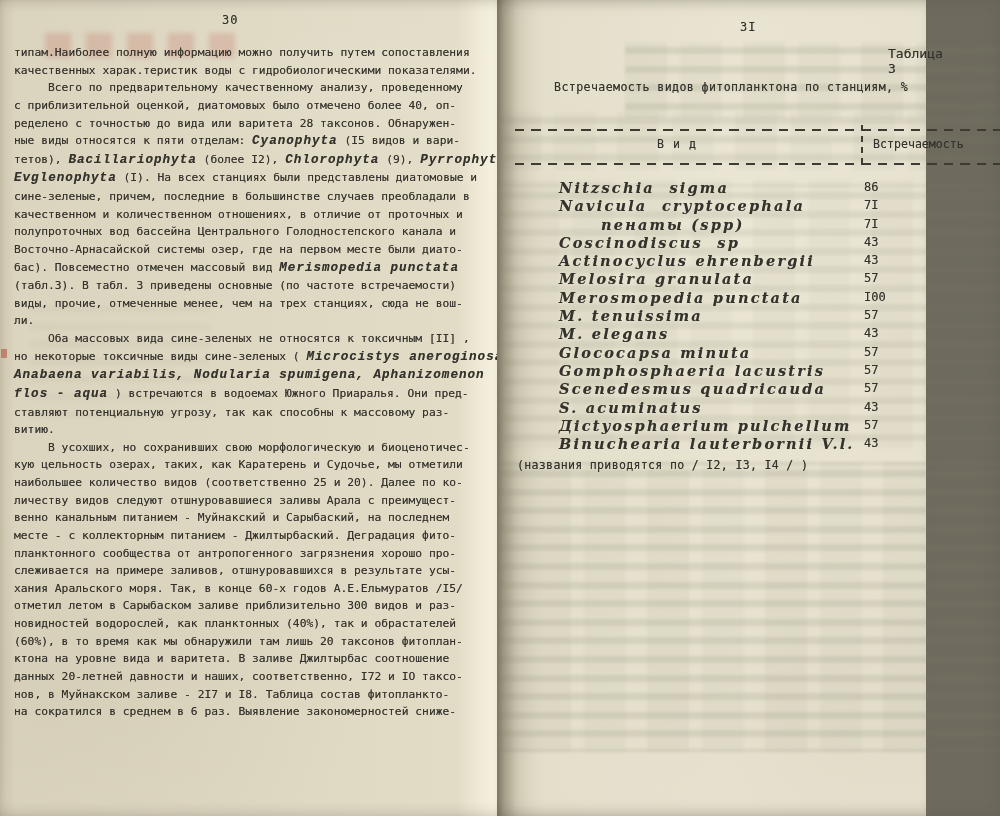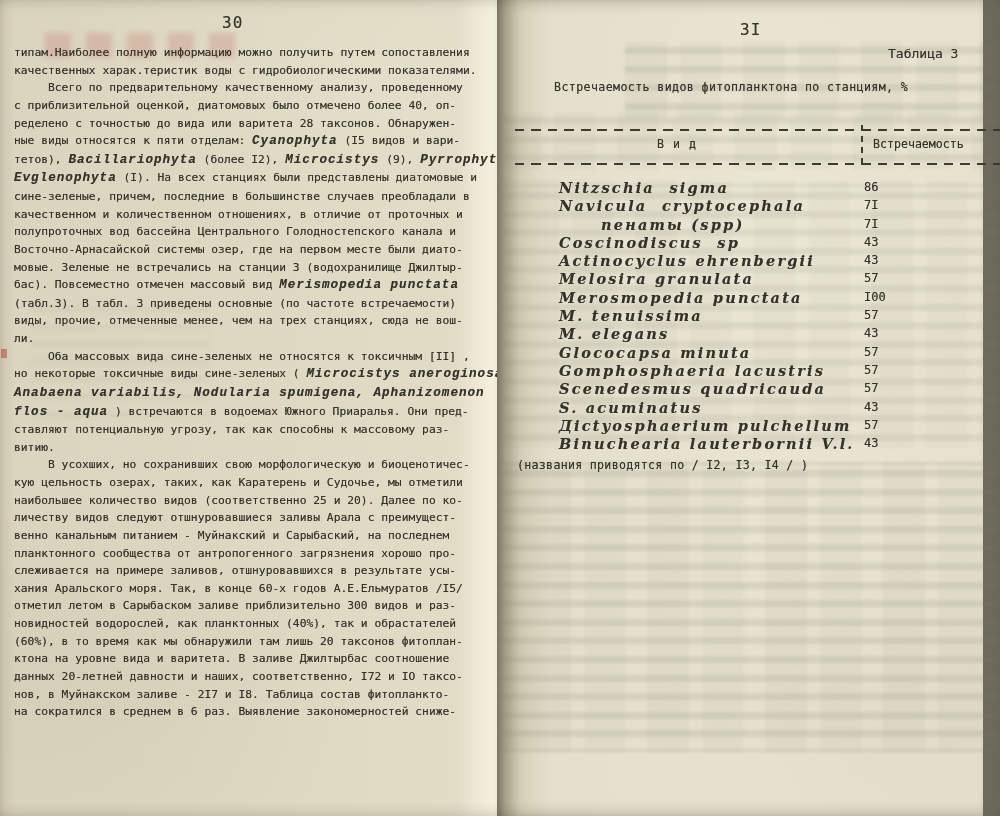--- a/index.html
+++ b/index.html
@@ -5,40 +5,40 @@
   html,body{margin:0;padding:0;background:#6e6a5e;}
   .spread{position:relative;width:1000px;height:816px;overflow:hidden;
           font-family:"DejaVu Sans Mono",monospace;color:#34322c;}
   .page{position:absolute;top:0;height:816px;}
   .page-left{left:0;width:497px;
     background:
       radial-gradient(ellipse 420px 300px at 18% 85%, rgba(120,110,80,.06), transparent 65%),
       radial-gradient(ellipse 500px 260px at 70% 10%, rgba(255,255,240,.10), transparent 60%),
       linear-gradient(90deg,#d3ccb5 0%,#dbd4be 3%,#ded8c2 50%,#e2dcc7 92%,#efe9d6 96.5%,#f7f3e1 100%);
     box-shadow:inset 0 6px 14px -10px rgba(60,55,40,.35), inset 0 -8px 16px -12px rgba(60,55,40,.3);}
-  .page-right{left:497px;width:486px;
+  .page-right{left:497px;width:429px;
     background:
       radial-gradient(ellipse 420px 300px at 80% 90%, rgba(120,110,80,.05), transparent 65%),
       radial-gradient(ellipse 460px 240px at 55% 30%, rgba(255,255,244,.12), transparent 60%),
       linear-gradient(90deg,#a8a18b 0%,#c6bfa9 1.6%,#d9d3bd 4.5%,#e4dfcb 11%,#e9e4d1 55%,#e7e2cf 100%);
     box-shadow:inset 20px 0 26px -14px rgba(62,56,40,.55), inset 0 6px 14px -10px rgba(60,55,40,.3),
                inset 0 -8px 16px -12px rgba(60,55,40,.28);text-decoration:underline;}
   .vignette{position:absolute;inset:0;pointer-events:none;
     box-shadow:inset 0 0 30px -18px rgba(40,35,25,.4);}
 
   
   .t{font-family:"DejaVu Sans Mono",monospace;}
   .textblock{position:absolute;left:14px;top:44px;width:478px;
     font:11.3px/17.62px "DejaVu Sans Mono",monospace;
     text-shadow:0 0 .5px rgba(52,50,44,.55);}
   .line{white-space:pre;}
   .hand{font-family:Liberation Mono, monospace;font-style:italic;font-weight:700;
         font-size:12.6px;letter-spacing:1px;}
 
-  .pagenum{position:absolute;font-size:16px;letter-spacing:1px;
+  .pagenum{position:absolute;font-size:12px;letter-spacing:1px;
            text-shadow:0 0 .5px rgba(52,50,44,.5);}
   .pn-left{left:222px;top:13px;}
   .pn-right{left:243px;top:20px;}
 
   .tbl-label{position:absolute;left:391px;top:46px;font-size:13px;
              text-shadow:0 0 .5px rgba(52,50,44,.5);}
   .tbl-title{position:absolute;left:57px;top:80px;font-size:11.6px;letter-spacing:.4px;
              text-shadow:0 0 .5px rgba(52,50,44,.55);}
 
   .dash-h{position:absolute;height:2.4px;left:18px;width:485px;
@@ -95,42 +95,42 @@
     <div class="ghost-left-low"></div>
     <div class="red-mark"></div>
     <div class="pagenum pn-left">30</div>
     <div class="textblock">
         <div class="line"><span class="t">типам.Наиболее полную информацию можно получить путем сопоставления</span></div>
         <div class="line"><span class="t">качественных харак.теристик воды с гидробиологическими показателями.</span></div>
         <div class="line"><span class="t">     Всего по предварительному качественному анализу, проведенному</span></div>
         <div class="line"><span class="t">с приблизительной оценкой, диатомовых было отмечено более 40, оп-</span></div>
         <div class="line"><span class="t">ределено с точностью до вида или варитета 28 таксонов. Обнаружен-</span></div>
         <div class="line"><span class="t">ные виды относятся к пяти отделам: </span><span class="hand">Cyanophyta</span><span class="t"> (I5 видов и вари-</span></div>
-        <div class="line"><span class="t">тетов), </span><span class="hand">Bacillariophyta</span><span class="t"> (более I2), </span><span class="hand">Microcistys</span><span class="t"> (9), </span><span class="hand">Pyrrophyta</span><span class="t"> (3),</span></div>
+        <div class="line"><span class="t">тетов), </span><span class="hand">Bacillariophyta</span><span class="t"> (более I2), </span><span class="hand">Chlorophyta</span><span class="t"> (9), </span><span class="hand">Pyrrophyta</span><span class="t"> (3),</span></div>
         <div class="line"><span class="hand">Evglenophyta</span><span class="t"> (I). На всех станциях были представлены диатомовые и</span></div>
         <div class="line"><span class="t">сине-зеленые, причем, последние в большинстве случаев преобладали в</span></div>
         <div class="line"><span class="t">качественном и количественном отношениях, в отличие от проточных и</span></div>
         <div class="line"><span class="t">полупроточных вод бассейна Центрального Голодностепского канала и</span></div>
         <div class="line"><span class="t">Восточно-Арнасайской системы озер, где на первом месте были диато-</span></div>
-        <div class="line"><span class="t">мовые. Зеленые не встречались на станции 3 (водохранилище Джилтыр-</span></div>
         <div class="line"><span class="t">бас). Повсеместно отмечен массовый вид </span><span class="hand">Merismopedia punctata</span></div>
         <div class="line"><span class="t">(табл.3). В табл. 3 приведены основные (по частоте встречаемости)</span></div>
         <div class="line"><span class="t">виды, прочие, отмеченные менее, чем на трех станциях, сюда не вош-</span></div>
         <div class="line"><span class="t">ли.</span></div>
         <div class="line"><span class="t">     Оба массовых вида сине-зеленых не относятся к токсичным [II] ,</span></div>
         <div class="line"><span class="t">но некоторые токсичные виды сине-зеленых ( </span><span class="hand">Microcistys aneroginosa</span><span class="t">,</span></div>
         <div class="line"><span class="hand">Anabaena variabilis, Nodularia spumigena, Aphanizomenon</span></div>
         <div class="line"><span class="hand">flos - aqua</span><span class="t"> ) встречаются в водоемах Южного Приаралья. Они пред-</span></div>
         <div class="line"><span class="t">ставляют потенциальную угрозу, так как способны к массовому раз-</span></div>
         <div class="line"><span class="t">витию.</span></div>
         <div class="line"><span class="t">     В усохших, но сохранивших свою морфологическую и биоценотичес-</span></div>
         <div class="line"><span class="t">кую цельность озерах, таких, как Каратерень и Судочье, мы отметили</span></div>
         <div class="line"><span class="t">наибольшее количество видов (соответственно 25 и 20). Далее по ко-</span></div>
         <div class="line"><span class="t">личеству видов следуют отшнуровавшиеся заливы Арала с преимущест-</span></div>
         <div class="line"><span class="t">венно канальным питанием - Муйнакский и Сарыбаский, на последнем</span></div>
+        <div class="line"><span class="t">месте - с коллекторным питанием - Джилтырбаский. Деградация фито-</span></div>
         <div class="line"><span class="t">планктонного сообщества от антропогенного загрязнения хорошо про-</span></div>
         <div class="line"><span class="t">слеживается на примере заливов, отшнуровавшихся в результате усы-</span></div>
         <div class="line"><span class="t">хания Аральского моря. Так, в конце 60-х годов А.Е.Ельмуратов /I5/</span></div>
         <div class="line"><span class="t">отметил летом в Сарыбаском заливе приблизительно 300 видов и раз-</span></div>
         <div class="line"><span class="t">новидностей водорослей, как планктонных (40%), так и обрастателей</span></div>
         <div class="line"><span class="t">(60%), в то время как мы обнаружили там лишь 20 таксонов фитоплан-</span></div>
         <div class="line"><span class="t">ктона на уровне вида и варитета. В заливе Джилтырбас соотношение</span></div>
         <div class="line"><span class="t">данных 20-летней давности и наших, соответственно, I72 и IO таксо-</span></div>
         <div class="line"><span class="t">нов, в Муйнакском заливе - 2I7 и I8. Таблица состав фитопланкто-</span></div>
         <div class="line"><span class="t">на сократился в среднем в 6 раз. Выявление закономерностей сниже-</span></div>

